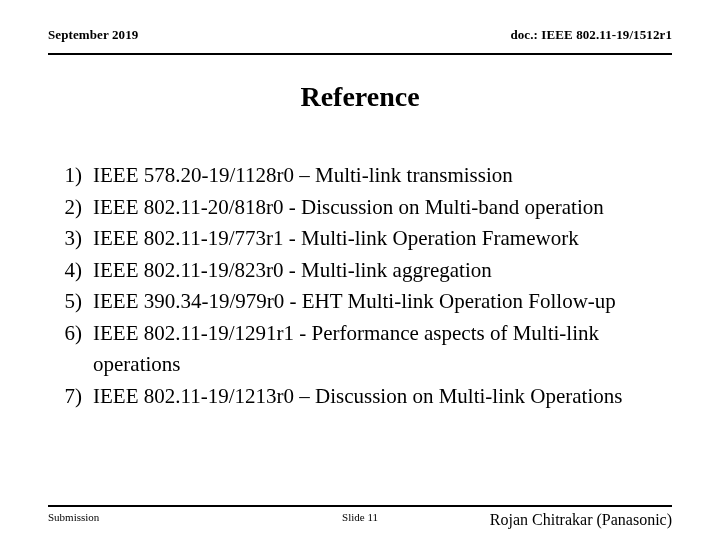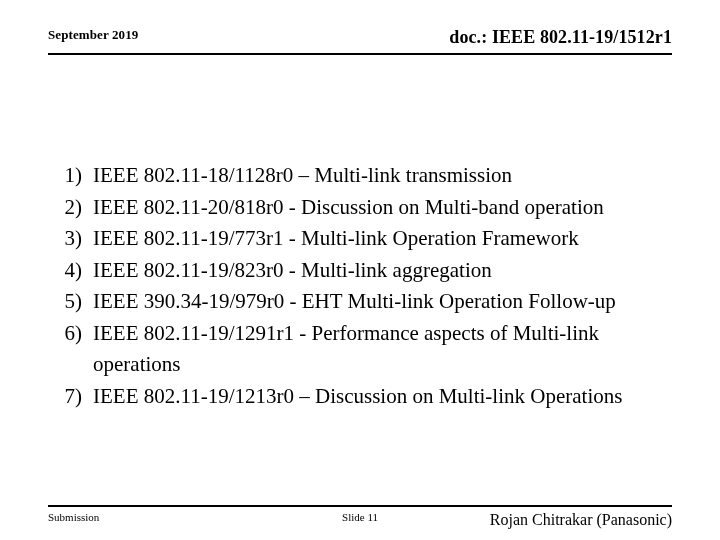--- a/index.html
+++ b/index.html
@@ -42,21 +42,21 @@
     top: 0;
     font-size: 13px;
     font-weight: bold;
     letter-spacing: 0.1px;
     white-space: nowrap;
   }
   .header-right {
     position: absolute;
     right: 0;
     top: 0;
-    font-size: 18px;
+    font-size: 13px;
     font-weight: bold;
     letter-spacing: 0.1px;
     white-space: nowrap;
   }
 
   
   .title {
     position: absolute;
     left: 0;
     top: 80px;
@@ -145,26 +145,27 @@
 </head>
 <body>
 
 <div class="slide">
 
   <div class="header">
     <span class="header-left">September 2019</span>
     <span class="header-right">doc.: IEEE 802.11-19/1512r1</span>
   </div>
 
+  <div class="title">Reference</div>
 
   <div class="content">
     <ol class="ref-list">
       <li>
         <span class="marker">1)</span>
-        <span class="item-text">IEEE 802.11-18/1128r0 – Multi-link transmission</span>
+        <span class="item-text">IEEE 578.20-19/1128r0 – Multi-link transmission</span>
       </li>
       <li>
         <span class="marker">2)</span>
         <span class="item-text">IEEE 802.11-20/818r0 - Discussion on Multi-band operation</span>
       </li>
       <li>
         <span class="marker">3)</span>
         <span class="item-text">IEEE 802.11-19/773r1 - Multi-link Operation Framework</span>
       </li>
       <li>

